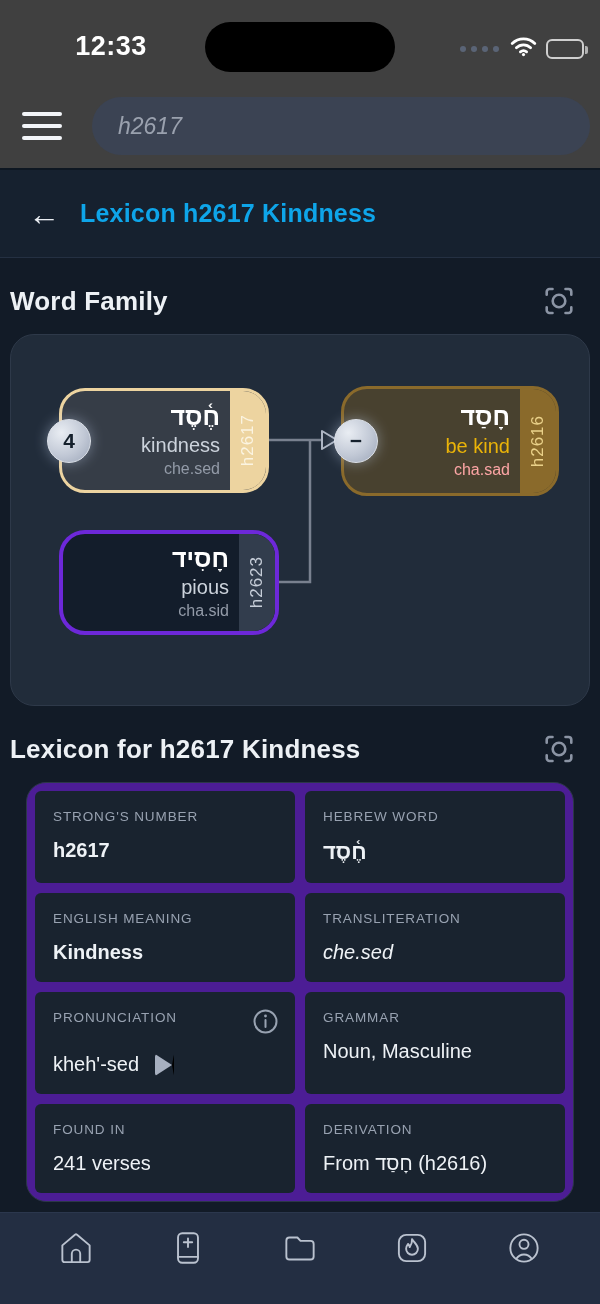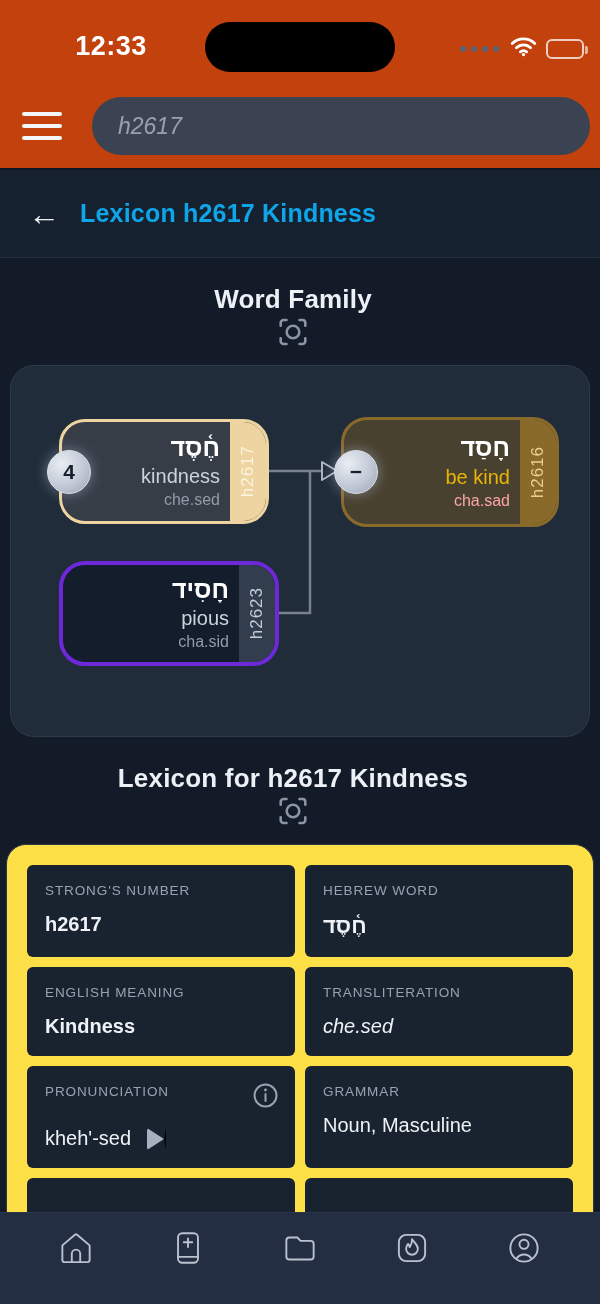--- a/index.html
+++ b/index.html
@@ -4,21 +4,21 @@
 <style>
   * { margin:0; padding:0; box-sizing:border-box; }
   html,body { width:600px; }
   body {
     font-family:"Liberation Sans","DejaVu Sans",sans-serif;
     background:#121b27; color:#eef2f6;
   }
   .phone { position:relative; width:600px; height:1304px; overflow:hidden; background:#121b27; }
 
   
-  .top-chrome { height:170px; background:#c2410c; position:relative; border-bottom:2px solid #0e1722; }
+  .top-chrome { height:170px; background:#404040; position:relative; border-bottom:2px solid #0e1722; }
   .status-bar { position:relative; height:88px; }
   .time { position:absolute; left:0; top:31px; width:222px; text-align:center;
           font-size:27px; font-weight:700; letter-spacing:.5px; color:#fff; }
   .island { position:absolute; left:50%; top:22px; width:190px; height:50px; margin-left:-95px;
             background:#000; border-radius:26px; }
   .status-icons { position:absolute; right:16px; top:36px; display:flex; align-items:center; gap:9px; }
   .dots { display:flex; gap:5px; margin-right:2px; }
   .dots i { width:6px; height:6px; border-radius:50%; background:#58627400; background:#5a6476; display:block; }
   .battery { position:relative; width:38px; height:20px; border:2px solid rgba(255,255,255,.75);
              border-radius:6px; padding:2px; }
@@ -34,21 +34,21 @@
                   padding:0 26px; outline:none; font-family:inherit; }
 
   
   .page-header { height:88px; background:#16212f; display:flex; align-items:center;
                  padding:0 28px; gap:20px; border-bottom:1px solid #243042; }
   .back-arrow { background:none; border:none; color:#e9edf2; font-size:32px; line-height:1; cursor:pointer; padding:0; }
   .page-title { font-size:25px; font-weight:600; color:#0ea5e9; letter-spacing:.2px; }
 
   
   .section-heading { display:flex; align-items:center; justify-content:space-between;
-                     padding:26px 24px 16px 10px;flex-direction:column; }
+                     padding:26px 24px 16px 10px; }
   .section-heading h2 { font-size:26px; font-weight:700; color:#edf1f5; letter-spacing:.2px; }
   .scan-btn { background:none; border:none; padding:0; cursor:pointer; line-height:0; }
 
   
   .diagram { position:relative; margin:0 10px; height:372px; background:#212c3a;
              border:1px solid #2e3949; border-radius:24px; }
   .connectors { position:absolute; inset:0; }
   .node { position:absolute; display:flex; border-radius:26px; overflow:hidden; cursor:pointer; }
   .node-body { flex:1; display:flex; flex-direction:column; justify-content:center;
                align-items:flex-end; padding-right:10px; gap:1px; }
@@ -74,22 +74,22 @@
 
   .badge { position:absolute; width:44px; height:44px; border-radius:50%;
            background:radial-gradient(circle at 32% 30%, #e9edf3, #c2c9d6 55%, #9ba5b8);
            border:1px solid #dde2ea; box-shadow:0 0 14px rgba(190,205,230,.45);
            display:flex; align-items:center; justify-content:center;
            font-weight:700; font-size:21px; color:#15202c; z-index:3; }
   .badge-1 { left:36px; top:84px; }
   .badge-2 { left:323px; top:84px; }
 
   
-  .lexicon-card { margin:0 6px; background:#fde047; border:1px solid #2c3748;
-                  border-radius:20px; padding:20px; }
+  .lexicon-card { margin:0 26px; background:#4c1d95; border:1px solid #2c3748;
+                  border-radius:20px; padding:8px; }
   .lex-grid { display:grid; grid-template-columns:1fr 1fr; gap:10px; }
   .cell { background:#19232f; border-radius:6px; padding:18px; }
   .cell-label { font-size:13.5px; letter-spacing:.9px; color:#98a2b1; font-weight:500; }
   .cell-value { margin-top:15px; font-size:20px; color:#eef2f6; }
   .v-bold { font-weight:700; }
   .v-italic { font-style:italic; }
   .v-hebrew { font-size:22px; }
   .label-row { display:flex; align-items:flex-start; justify-content:space-between; }
   .value-row { display:flex; align-items:flex-end; gap:16px; margin-top:18px; }
   .value-row .cell-value { margin-top:0; }
@@ -254,24 +254,26 @@
           <button class="play-btn"></button>
         </div>
       </div>
 
       <div class="cell">
         <div class="cell-label">GRAMMAR</div>
         <div class="cell-value">Noun, Masculine</div>
       </div>
 
       <div class="cell">
+        <div class="cell-label">FOUND IN</div>
         <div class="cell-value">241 verses</div>
       </div>
 
       <div class="cell">
+        <div class="cell-label">DERIVATION</div>
         <div class="cell-value">From חָסַד (h2616)</div>
       </div>
 
     </div>
   </div>
 
   <nav class="tab-bar">
     <button class="tab-btn">
       <span>
         <svg width="42" height="42" viewBox="0 0 40 40" fill="none" stroke="#bac2cf" stroke-width="1.8" stroke-linejoin="round" stroke-linecap="round">

